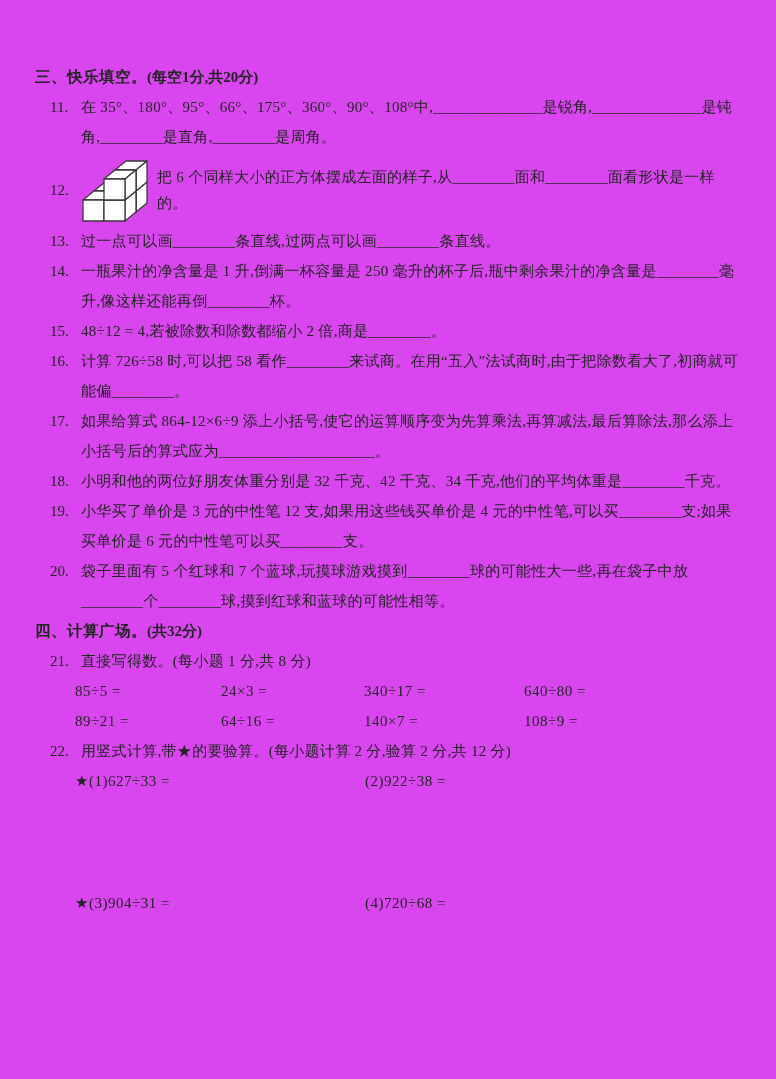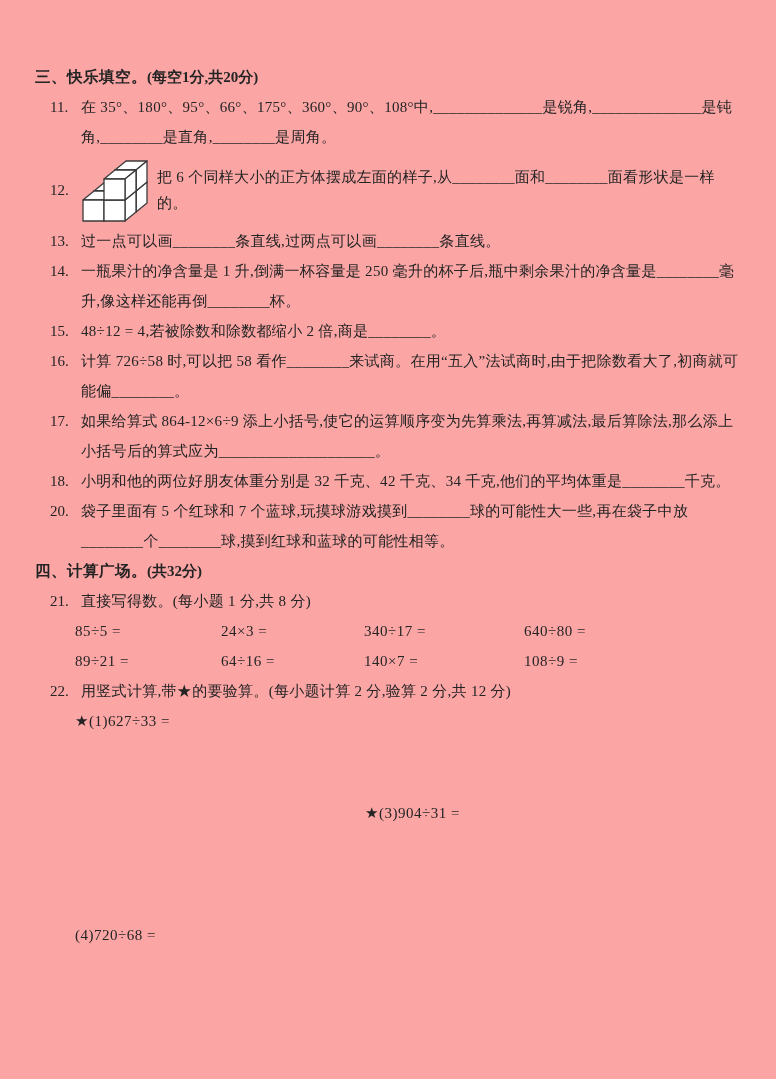--- a/index.html
+++ b/index.html
@@ -1,19 +1,19 @@
 <!DOCTYPE html>
 <html><head>
 <meta charset="utf-8">
 <style>
   html,body{margin:0;padding:0;background:#e8e8e8;}
   .page{
     position:relative;
     width:776px;height:1079px;
-    background:#fca5a5;
+    background:#d946ef;
     overflow:hidden;
     font-family:"Liberation Serif","DejaVu Serif",serif;
     font-size:15px;
     color:#242424;
     box-sizing:border-box;
     padding:62px 31px 0 50px;
     line-height:30px;
   }
   .sec-header{margin-left:-15px;line-height:30px;white-space:nowrap;}
   .sec-title{font-weight:bold;font-size:15.5px;letter-spacing:.5px;}
@@ -86,20 +86,23 @@
   </div>
 
   <div class="q">
     <span class="qno">17.</span><span class="qtext">如果给算式 864-12×6÷9 添上小括号,使它的运算顺序变为先算乘法,再算减法,最后算除法,那么添上小括号后的算式应为____________________。</span>
   </div>
 
   <div class="q">
     <span class="qno">18.</span><span class="qtext">小明和他的两位好朋友体重分别是 32 千克、42 千克、34 千克,他们的平均体重是________千克。</span>
   </div>
 
+  <div class="q">
+    <span class="qno">19.</span><span class="qtext">小华买了单价是 3 元的中性笔 12 支,如果用这些钱买单价是 4 元的中性笔,可以买________支;如果买单价是 6 元的中性笔可以买________支。</span>
+  </div>
 
   <div class="q">
     <span class="qno">20.</span><span class="qtext">袋子里面有 5 个红球和 7 个蓝球,玩摸球游戏摸到________球的可能性大一些,再在袋子中放________个________球,摸到红球和蓝球的可能性相等。</span>
   </div>
 
   <div class="sec-header">
     <span class="sec-title">四、计算广场。</span><span class="sec-note">(共32分)</span>
   </div>
 
   <div class="q">
@@ -116,17 +119,18 @@
     <span class="cell">140×7 =</span>
     <span class="cell">108÷9 =</span>
   </div>
 
   <div class="q">
     <span class="qno">22.</span><span class="qtext">用竖式计算,带★的要验算。(每小题计算 2 分,验算 2 分,共 12 分)</span>
   </div>
 
   <div class="vert-grid">
     <span class="cell">★(1)627÷33 =</span>
+    <span class="cell">(2)922÷38 =</span>
     <span class="cell row2">★(3)904÷31 =</span>
     <span class="cell row2">(4)720÷68 =</span>
   </div>
 
 </div>
 
 </body></html>

